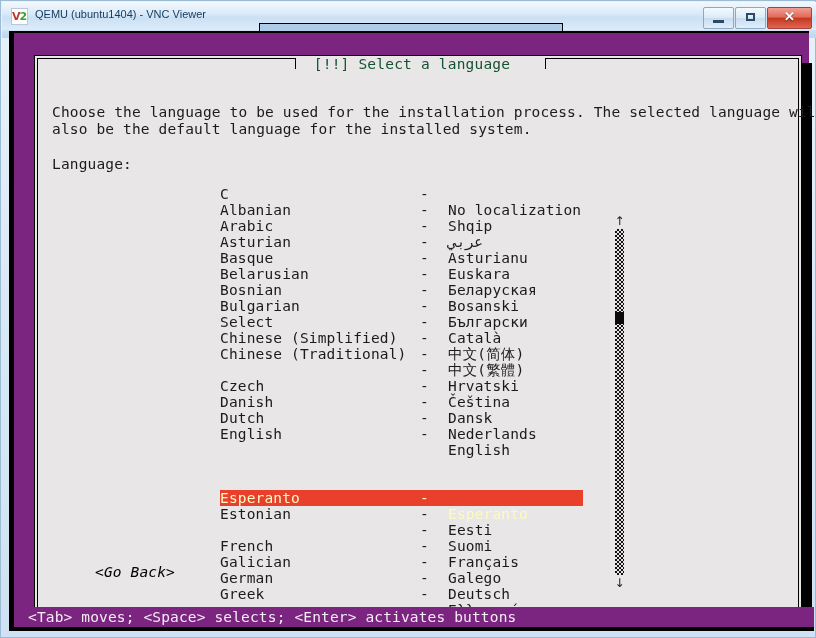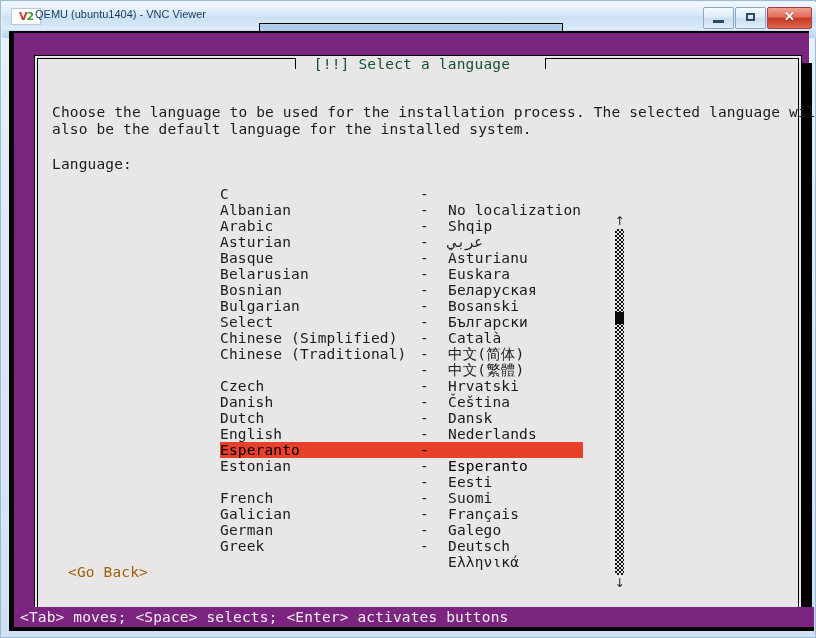--- a/index.html
+++ b/index.html
@@ -27,29 +27,29 @@
   .titlebar {
     position: absolute;
     left: 1px; top: 1px;
     width: 814px; height: 28px;
     background: linear-gradient(to bottom, #f2f8fd 0%, #dcebf9 40%, #cbe0f3 55%, #dcecfa 100%);
     box-sizing: border-box;
   }
   .title-icon {
     position: absolute;
     left: 9px; top: 6px;
-    width: 30px; height: 17px;
+    width: 17px; height: 17px;
     background: #ffffff;
     border: 1px solid #b9c9d8;
     box-sizing: border-box;
     font-family: "DejaVu Sans", sans-serif;
     font-size: 11px;
     font-weight: bold;
     line-height: 15px;
-    text-align: center;
+    text-align: left;
     letter-spacing: -1px;
   }
   .title-icon .v { color: #c0392b; }
   .title-icon .two { color: #3a9e36; }
 
   .title-text {
     position: absolute;
     left: 33px; top: 6px;
     font-family: "Liberation Sans", sans-serif;
     font-size: 11px;
@@ -242,21 +242,22 @@
     left: 200px; top: 0;
   }
   .lrow .native {
     position: absolute;
     left: 228px; top: 16px;
     font-family: "DejaVu Sans Mono", "DejaVu Sans", monospace;
   }
   .lrow.selected {
     background: #e8402a;
     width: 363px;
-    color: #000000;
+    color: #fef9c3;
+    margin-top: 48px;
   }
 
   
   .scrollbar {
     position: absolute;
     left: 578px; top: 158px;
     width: 13px; height: 376px;
   }
   .sb-arrow {
     position: absolute;
@@ -284,39 +285,40 @@
   .sb-thumb {
     position: absolute;
     left: 2px; top: 98px;
     width: 9px; height: 12px;
     background: #0b0b0b;
   }
 
   
   .go-back {
     position: absolute;
-    left: 33px; top: 508px;
-    font-size: 14.5px;
-    color: #a16207;
+    left: 60px; top: 508px;
+    font-size: 14.5px;
+    color: #000000;
     white-space: pre;
     letter-spacing: 0.15px;
+    font-style: italic;
   }
 
   
   .helpbar {
     position: absolute;
     left: 0; bottom: 4px;
     width: 800px; height: 20px;
     background: #7c2580;
     color: #f2eef2;
     font-size: 14.5px;
     line-height: 20px;
     white-space: pre;
     letter-spacing: 0.15px;
-    padding-left: 6px;
+    padding-left: 14px;
     box-sizing: border-box;
   }
   .bottom-black {
     position: absolute;
     left: 0; bottom: 0;
     width: 800px; height: 4px;
     background: #000;
   }
 </style>
 </head>

